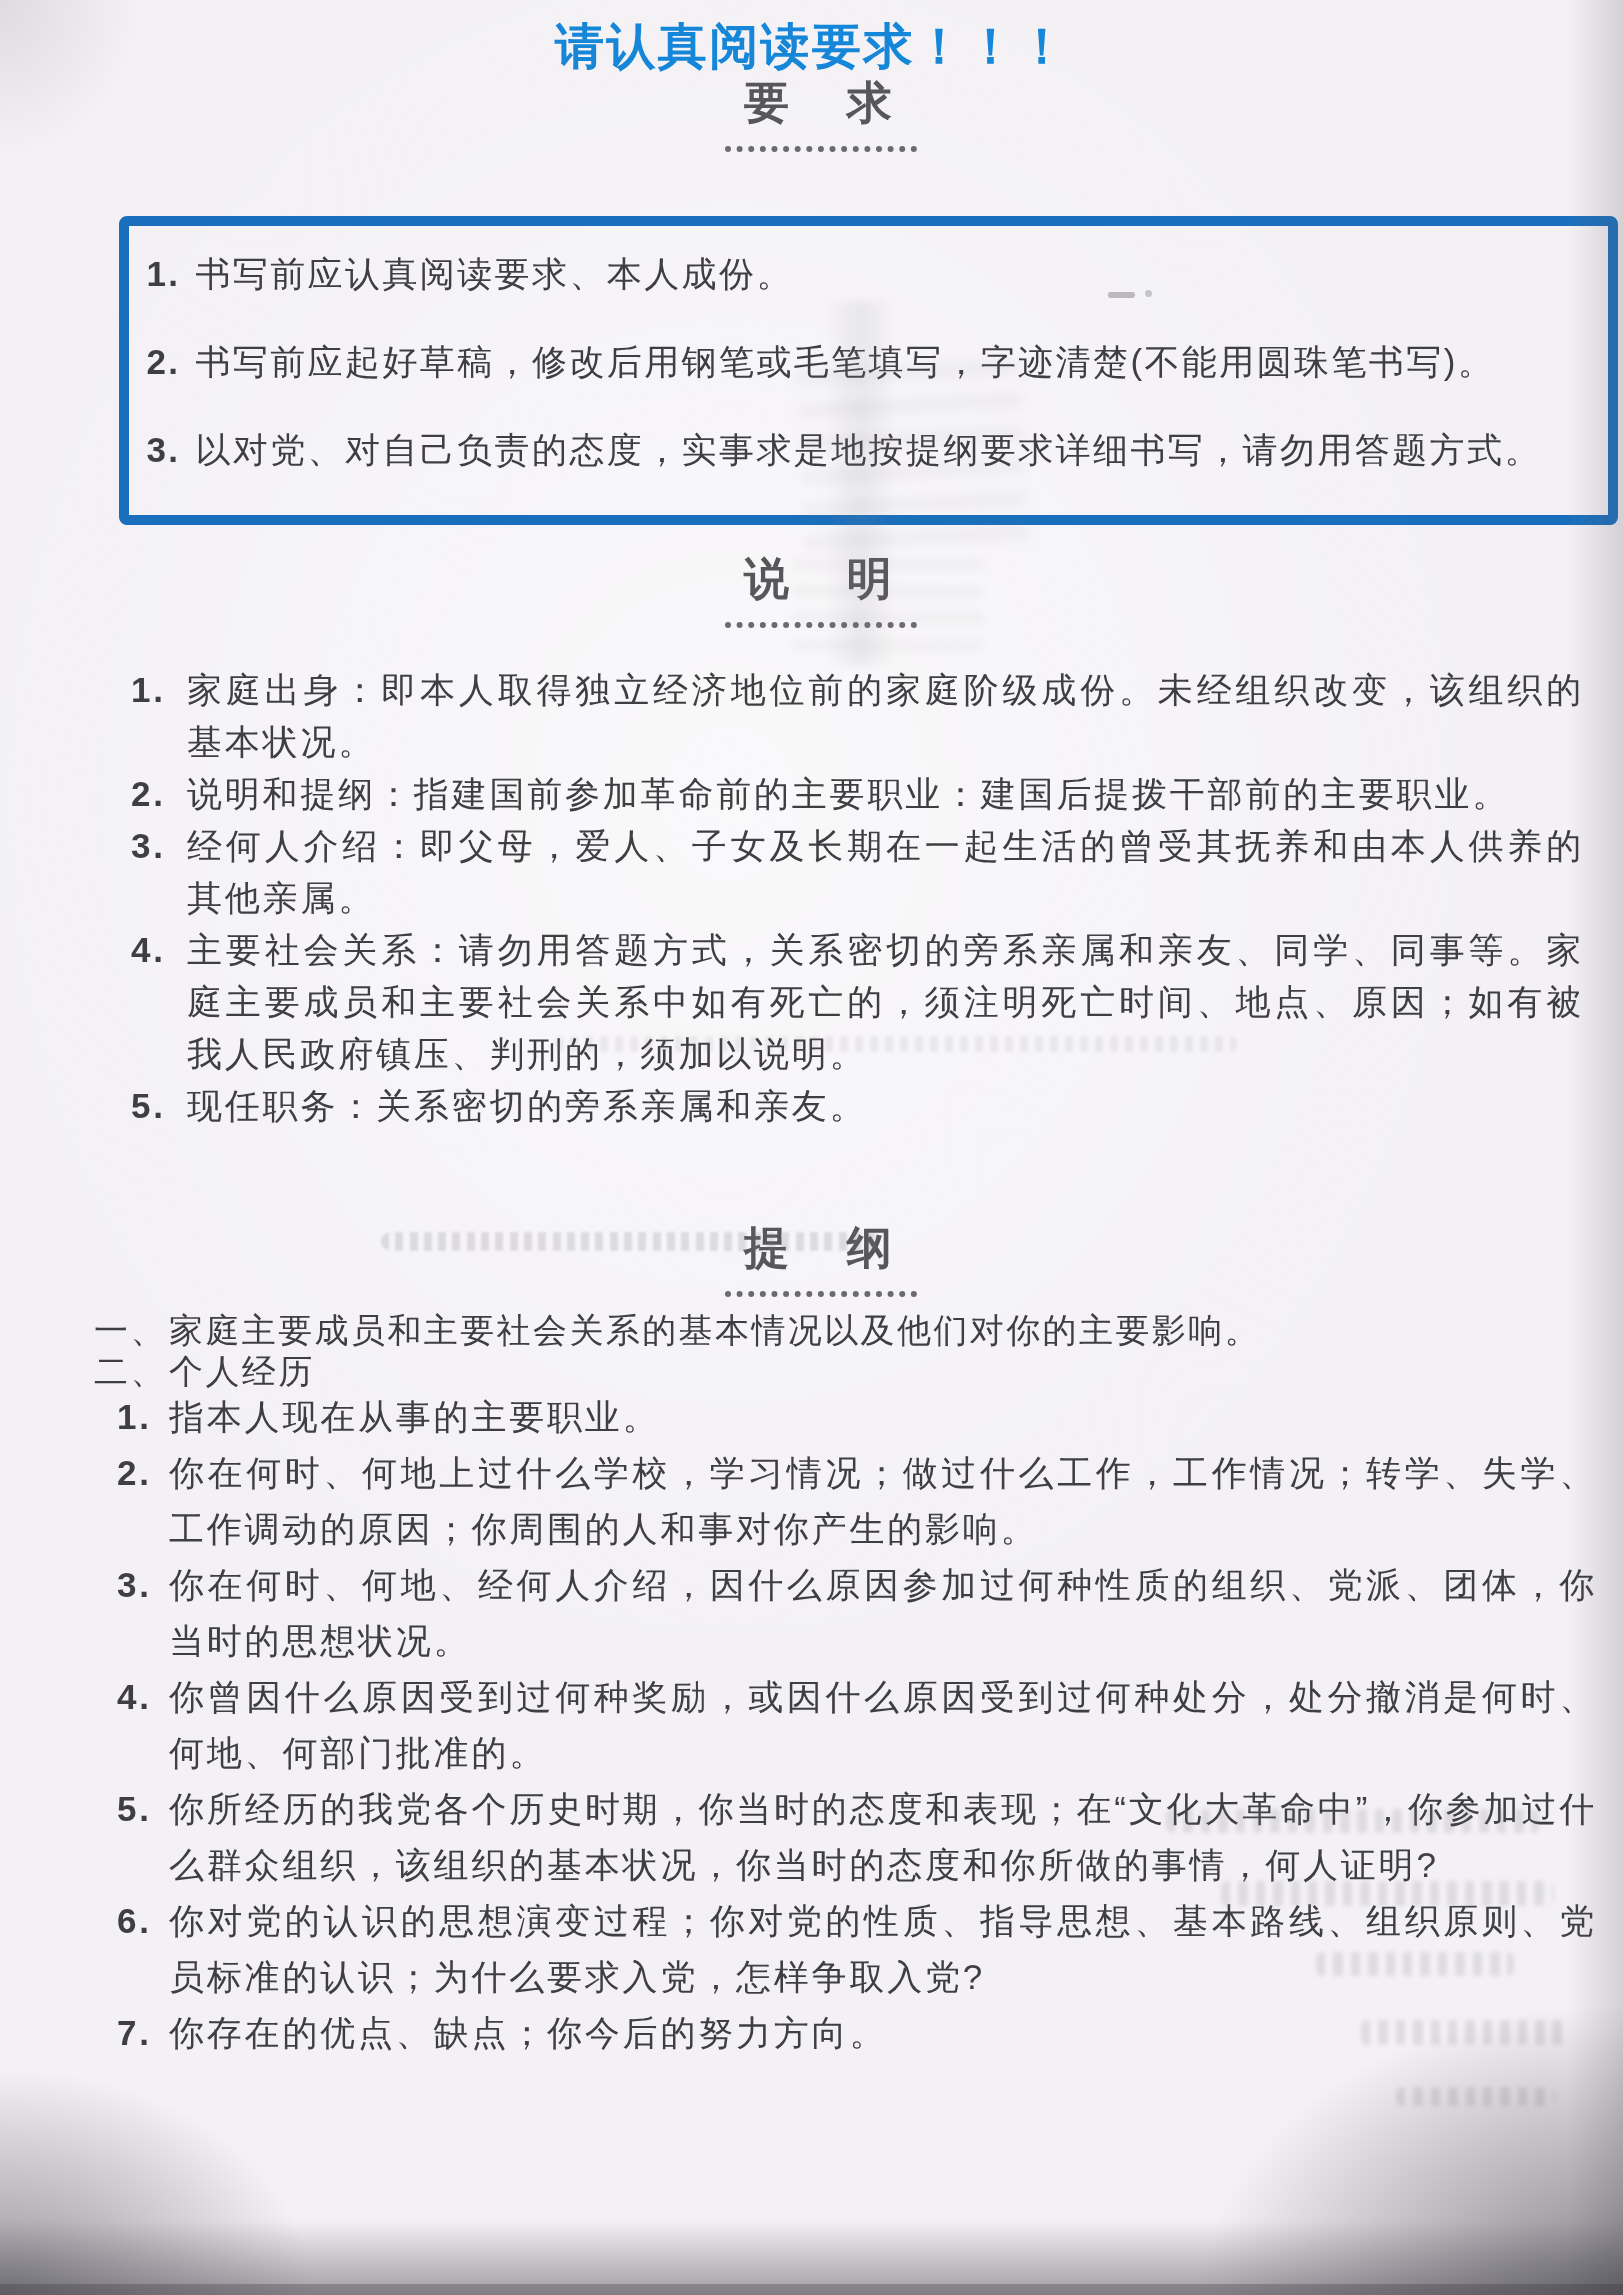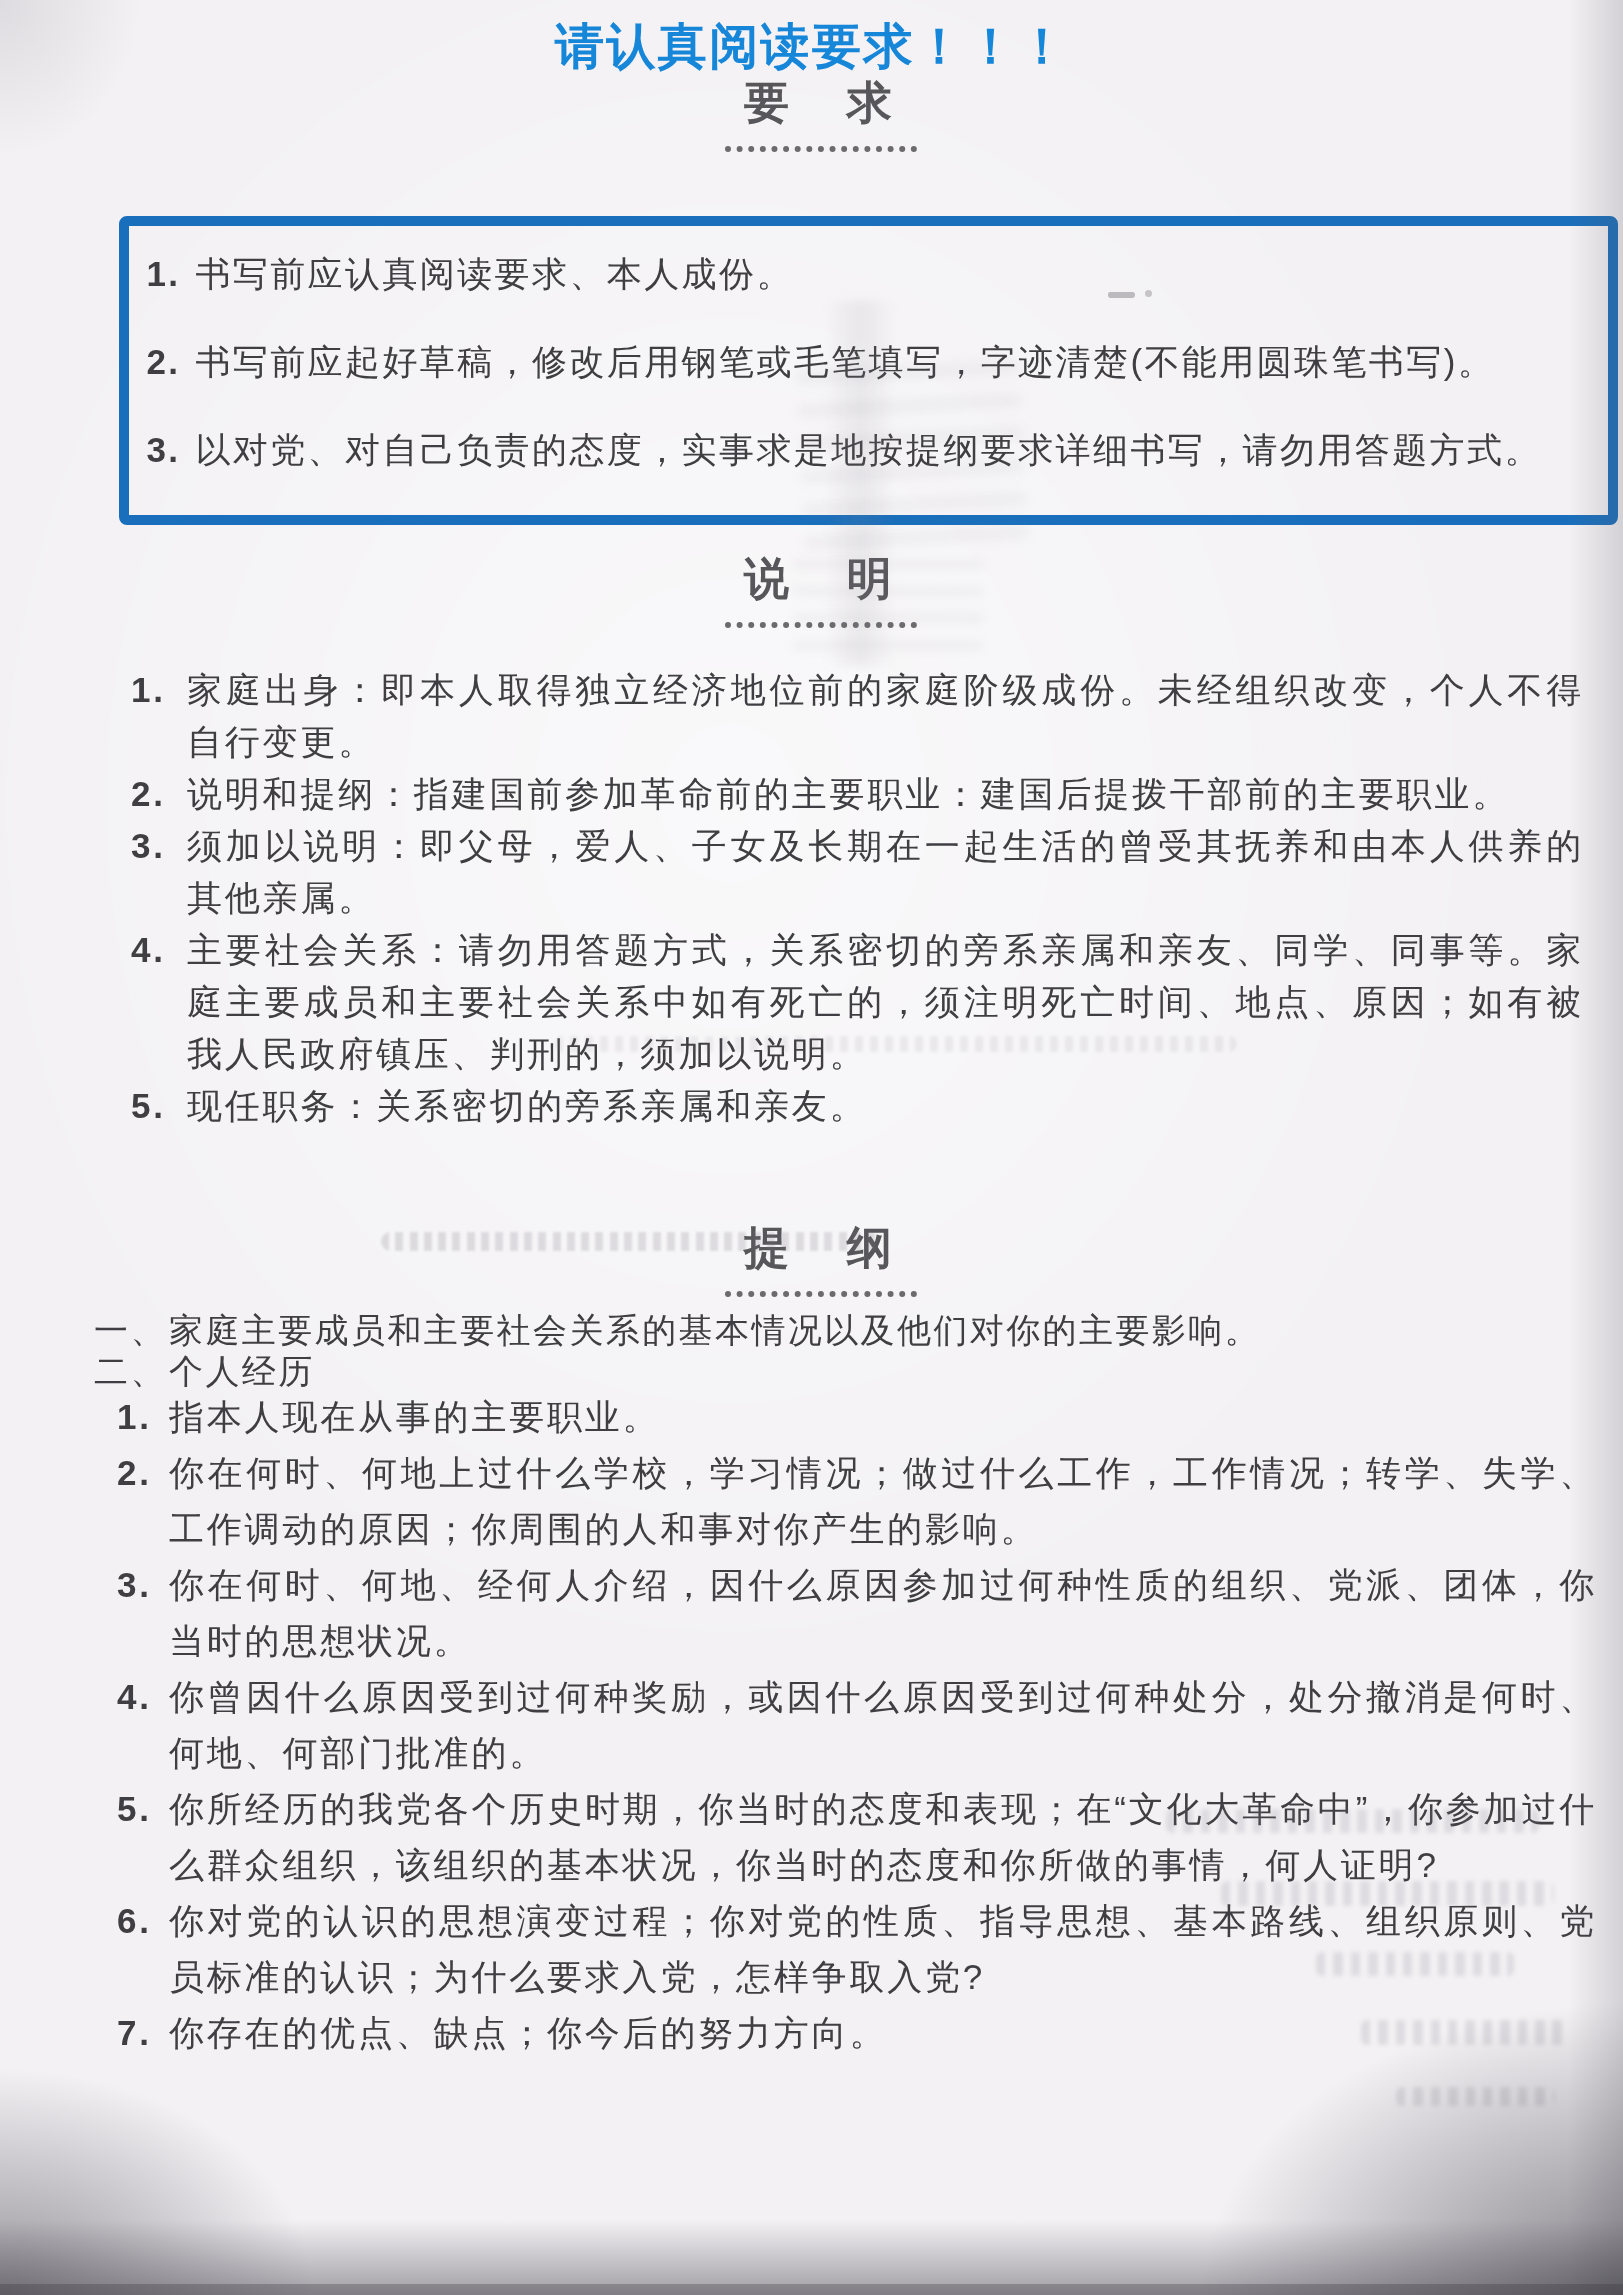--- a/index.html
+++ b/index.html
@@ -143,29 +143,29 @@
   </div>
 </div>
 
 <div class="section-heading h-notes">
   <span class="heading-text">说　明</span>
 </div>
 
 <div class="notes-list">
   <div class="li">
     <span class="num">1.</span>
-    <span class="txt">家庭出身：即本人取得独立经济地位前的家庭阶级成份。未经组织改变，个人不得自行变更。</span>
+    <span class="txt">家庭出身：即本人取得独立经济地位前的家庭阶级成份。未经组织改变，该组织的基本状况。</span>
   </div>
   <div class="li">
     <span class="num">2.</span>
     <span class="txt">说明和提纲：指建国前参加革命前的主要职业：建国后提拨干部前的主要职业。</span>
   </div>
   <div class="li">
     <span class="num">3.</span>
-    <span class="txt">须加以说明：即父母，爱人、子女及长期在一起生活的曾受其抚养和由本人供养的其他亲属。</span>
+    <span class="txt">经何人介绍：即父母，爱人、子女及长期在一起生活的曾受其抚养和由本人供养的其他亲属。</span>
   </div>
   <div class="li">
     <span class="num">4.</span>
     <span class="txt">主要社会关系：请勿用答题方式，关系密切的旁系亲属和亲友、同学、同事等。家庭主要成员和主要社会关系中如有死亡的，须注明死亡时间、地点、原因；如有被我人民政府镇压、判刑的，须加以说明。</span>
   </div>
   <div class="li">
     <span class="num">5.</span>
     <span class="txt">现任职务：关系密切的旁系亲属和亲友。</span>
   </div>
 </div>

